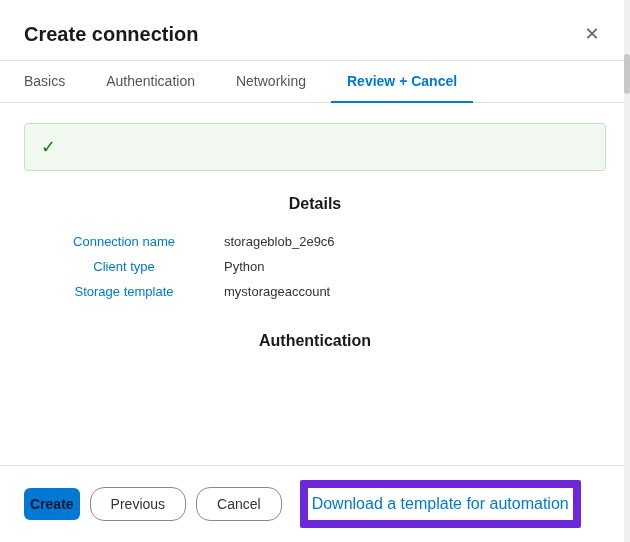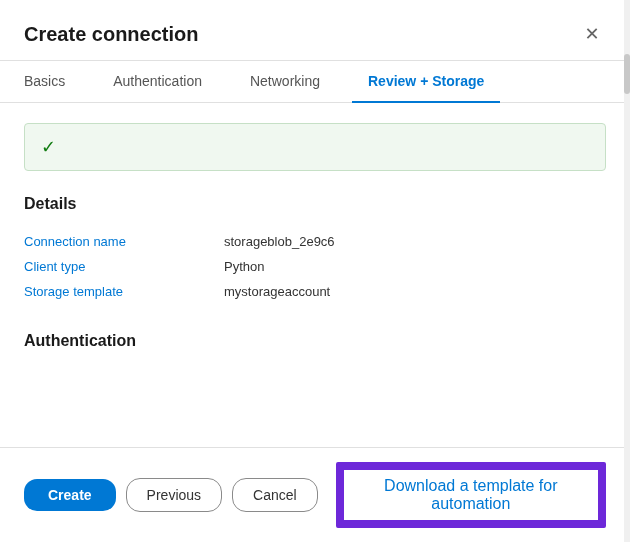--- a/index.html
+++ b/index.html
@@ -1,15 +1,15 @@
 <!DOCTYPE html>
 <html><head>
   <meta charset="utf-8">
   <style>
-    * { box-sizing: border-box; margin: 0; padding: 0; }
+    * { box-sizing: border-box; margin: 0; padding: 0; text-align: center; }
     body {
       font-family: 'Segoe UI', Arial, sans-serif;
       background: #f0f0f0;
       display: flex;
       align-items: center;
       justify-content: center;
       min-height: 100vh;
     }
     .dialog {
       background: #fff;
@@ -41,21 +41,21 @@
       display: flex;
       align-items: center;
       justify-content: center;
       width: 28px;
       height: 28px;
     }
     .tabs {
       display: flex;
       padding: 0 24px;
       border-bottom: 1px solid #e0e0e0;
-      gap: 16px;
+      gap: 9px;
     }
     .tab {
       padding: 12px 16px;
       font-size: 14px;
       cursor: pointer;
       color: #555;
       border-bottom: 2px solid transparent;
       margin-bottom: -1px;
       white-space: nowrap;
     }
@@ -123,26 +123,26 @@
     .footer {
       display: flex;
       align-items: center;
       gap: 10px;
       padding: 14px 24px;
       border-top: 1px solid #e0e0e0;
       background: #fff;
     }
     .btn-create {
       background: #0078d4;
-      color: #ffffff;
+      color: #0f172a;
       border: none;
-      padding: 8px 24px;
-      font-size: 14px;
-      cursor: pointer;
-      border-radius: 13px;
+      padding: 8px 6px;
+      font-size: 14px;
+      cursor: pointer;
+      border-radius: 6px;
       font-weight: 600;
     }
     .btn-secondary {
       background: #fff;
       color: #333;
       border: 1px solid #8a8a8a;
       padding: 8px 20px;
       font-size: 14px;
       cursor: pointer;
       border-radius: 14px;
@@ -185,21 +185,21 @@
 
   <div class="dialog-header">
     <span class="dialog-title">Create connection</span>
     <button class="close-btn">✕</button>
   </div>
 
   <div class="tabs">
     <div class="tab">Basics</div>
     <div class="tab">Authentication</div>
     <div class="tab">Networking</div>
-    <div class="tab active">Review + Storage</div>
+    <div class="tab active">Review + Cancel</div>
   </div>
 
   <div class="content">
 
     <div class="validation-banner">
       <span class="check-icon">✓</span>
     </div>
 
     <div class="section-title">Details</div>
 

